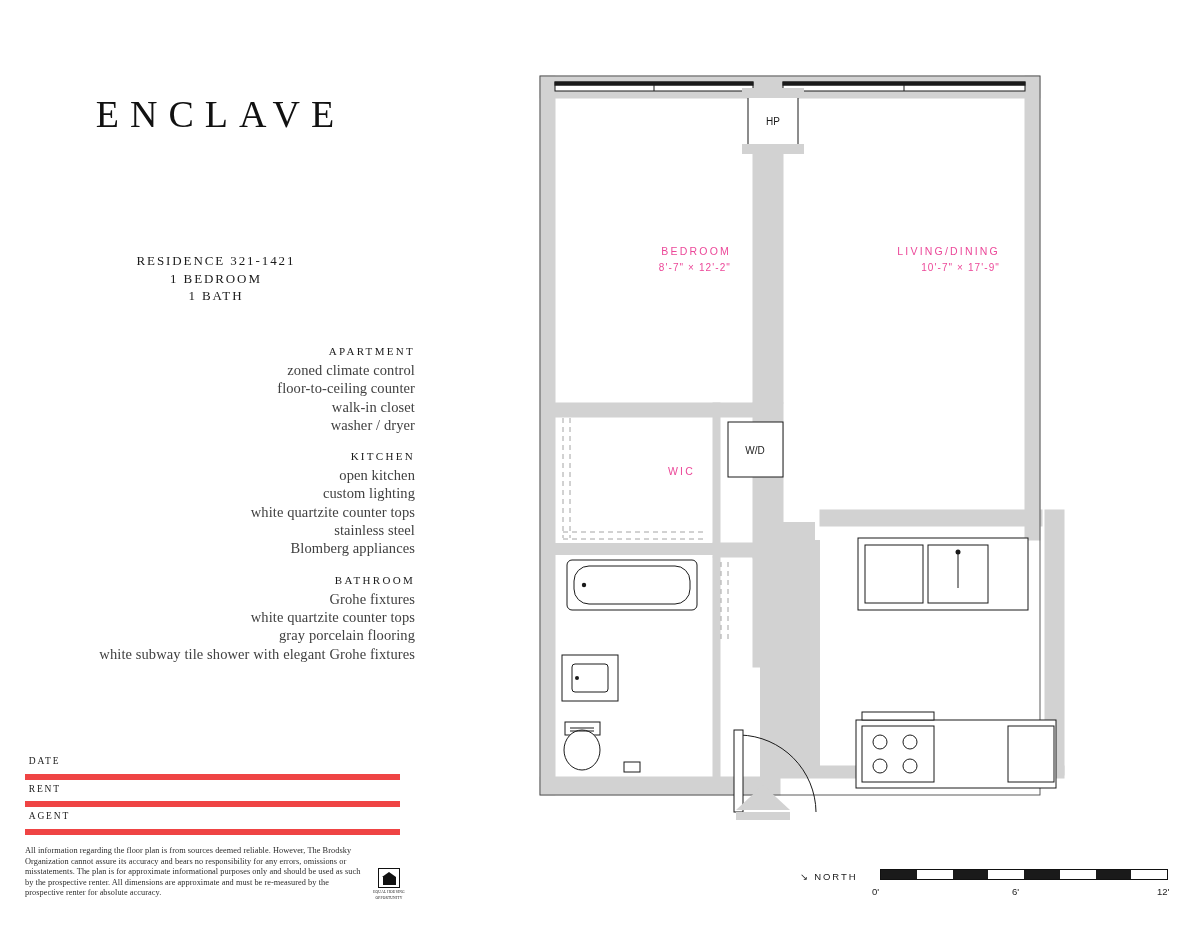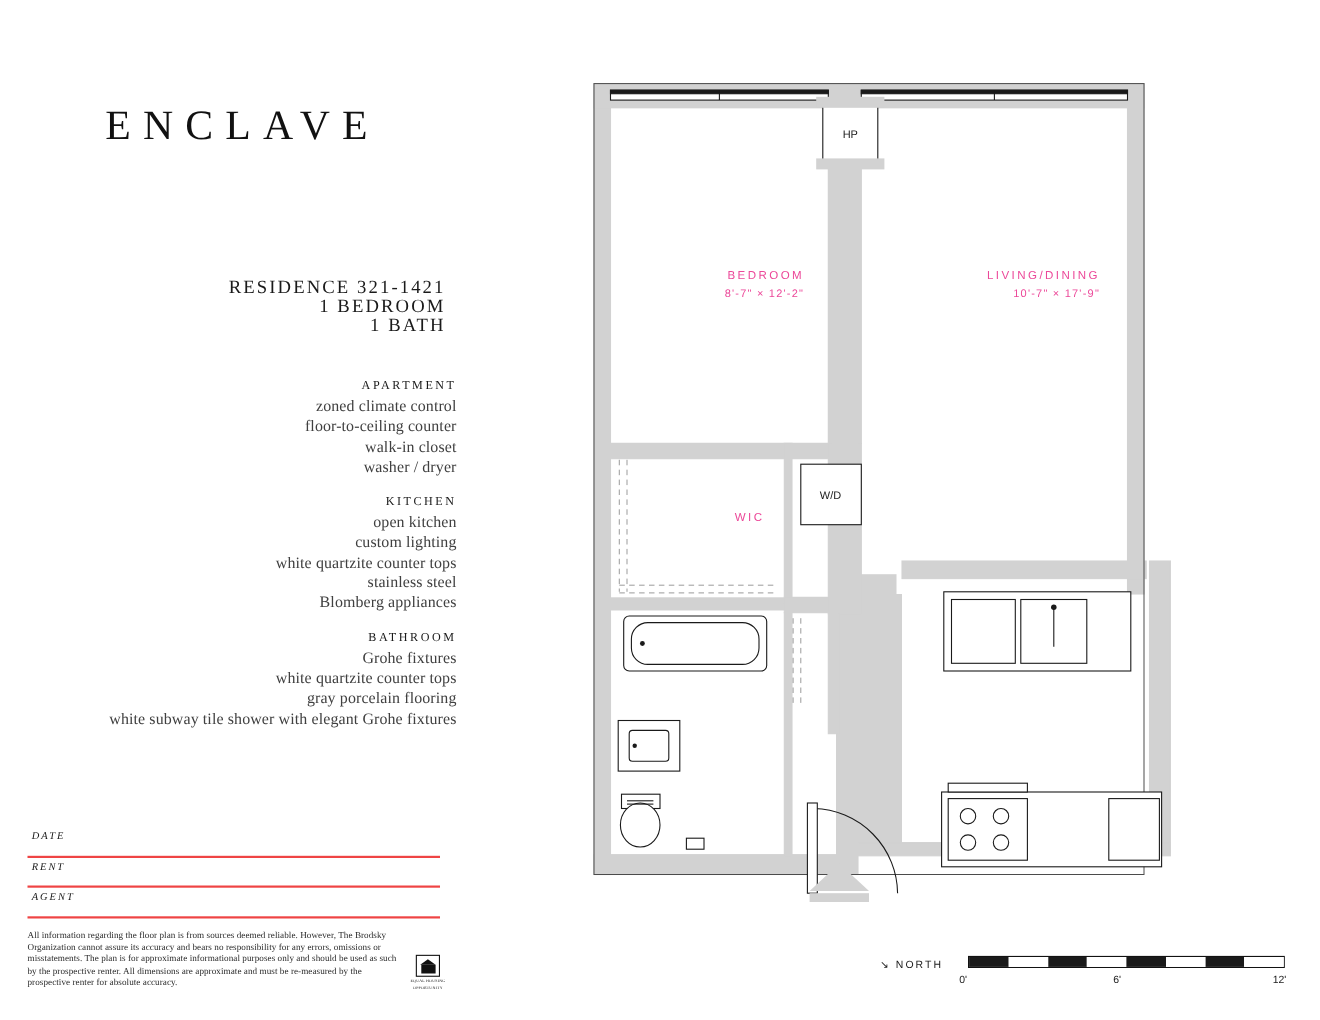--- a/index.html
+++ b/index.html
@@ -43,22 +43,22 @@
     font-size: 12.5px;
     letter-spacing: 2.6px;
     color: #111;
     text-indent: 2.6px;
   }
 
   .residence-block {
     position: absolute;
     left: 25px; top: 252px;
     width: 380px;
-    text-align: right;
-    font-size: 17px;
+    text-align: center;
+    font-size: 13px;
     letter-spacing: 1.9px;
     line-height: 17.5px;
     color: #1a1a1a;
     text-indent: 1.9px;
     font-family: Liberation Serif, serif;
   }
 
   .features {
     position: absolute;
     left: 15px; top: 345px;
@@ -81,22 +81,21 @@
   }
 
   .fields {
     position: absolute;
     left: 25px; top: 752px;
     width: 375px;
   }
   .field-row {
     position: relative;
     height: 27.5px;
-    border-bottom: 2px solid #ef4444;
-    font-style: italic;
+    border-bottom: 6px solid #ef4444;
   }
   .field-label {
     position: absolute;
     left: 2px; top: 4px;
     font-size: 9.5px;
     letter-spacing: 1.8px;
     text-indent: 1.8px;
     color: #1a1a1a;
   }
 

